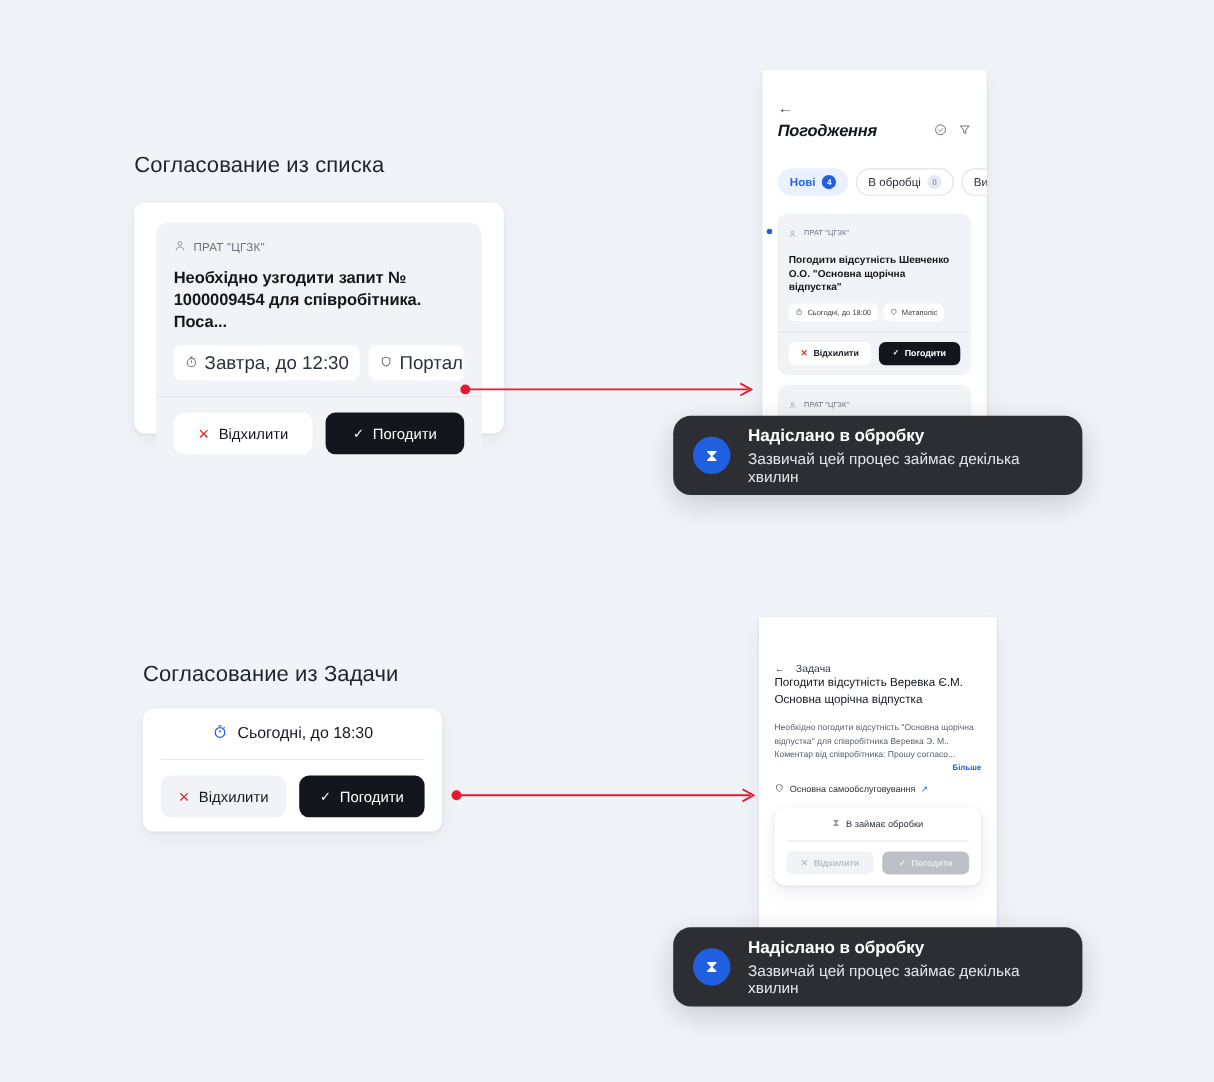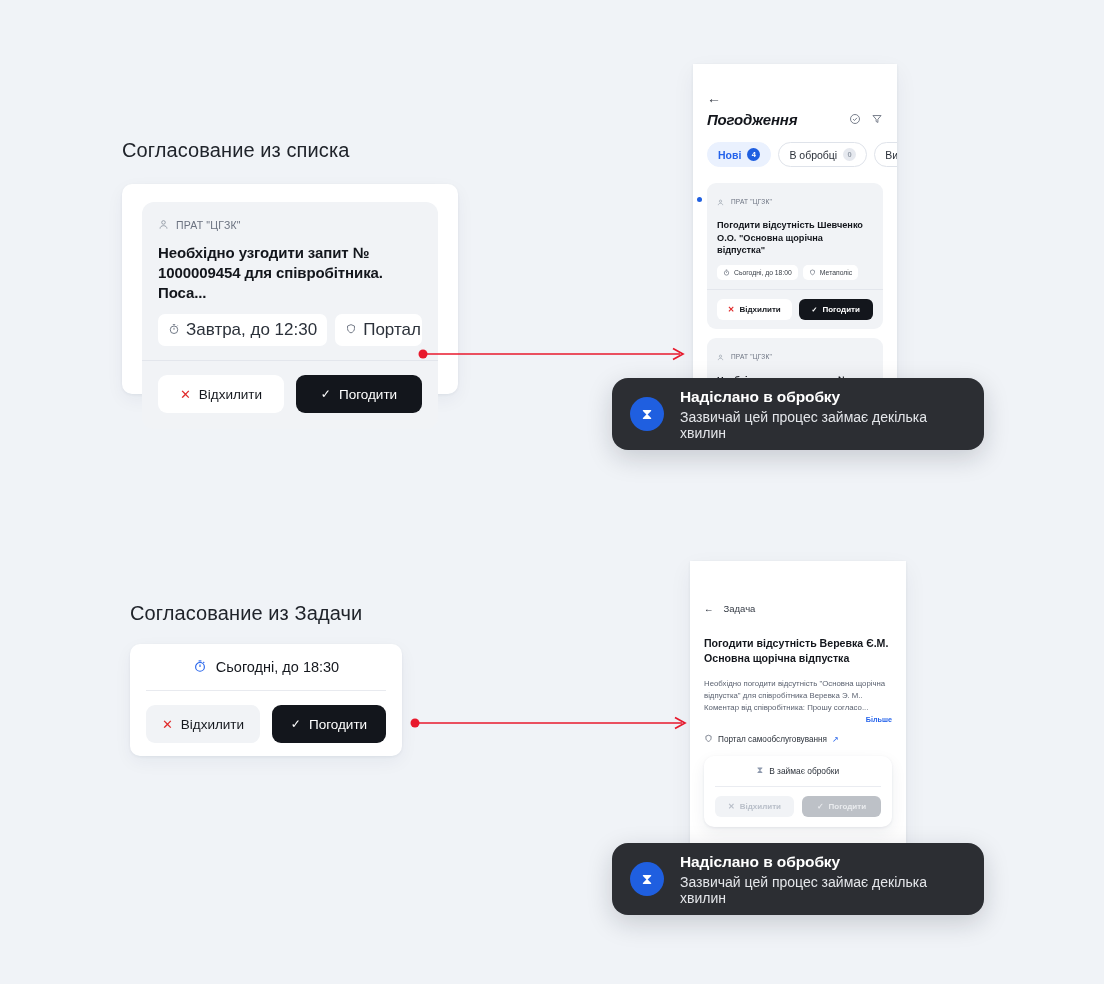--- a/index.html
+++ b/index.html
@@ -82,21 +82,21 @@
     box-shadow: 0 1px 3px rgba(24,39,75,.07), 0 8px 22px rgba(24,39,75,.06);
   }
   #phone-1 { left: 693px; top: 64px; width: 204px; height: 325px; }
   #phone-2 { left: 690px; top: 561px; width: 216px; height: 291px; }
 
   .p-back { font-size: 14px; color: #353b45; line-height: 1; }
   .p-head-row { display: flex; align-items: flex-start; justify-content: space-between; font-style: italic; }
   .p-title { font-size: 15px; font-weight: 700; color: #13161c; letter-spacing: -.2px; }
   .p-head-icons { display: flex; gap: 10px; align-items: center; color: #6b7280; }
 
-  .tabs { display: flex; gap: 7px; margin-top: 13px; }
+  .tabs { display: flex; gap: 7px; margin-top: 24px; }
   .tab {
     display: flex; align-items: center; gap: 6px;
     border-radius: 40px; padding: 5px 10px;
     font-size: 10.5px; white-space: nowrap;
     border: 1px solid #dfe3ea; background: #ffffff; color: #2b313a;
   }
   .tab.active { background: #eaf1fe; border-color: #eaf1fe; color: #2563eb; font-weight: 600; }
   .tab .badge {
     width: 13px; height: 13px; border-radius: 50%;
     display: flex; align-items: center; justify-content: center;
@@ -126,21 +126,21 @@
     display: flex; align-items: center; justify-content: center; gap: 5px;
     font-size: 8px; font-weight: 600;
   }
   .fbtn-reject { background: #fff; color: #15181e; }
   .fbtn-approve { background: #13161c; color: #fff; }
   .fbtn .x-mark { font-size: 8px; }
   .fbtn .chk-mark { font-size: 7px; }
 
   
   .t-top { display: flex; align-items: center; gap: 10px; font-size: 9.5px; color: #353b45; }
-  .t-title { font-size: 10.6px; font-weight: 700; color: #13161c; line-height: 1.4; margin-top: 22px; }
+  .t-title { font-size: 10.6px; font-weight: 400; color: #13161c; line-height: 1.4; }
   .t-body { font-size: 7.8px; color: #5b6270; line-height: 1.55; margin-top: 12px; }
   .t-more { font-size: 7.2px; color: #2563eb; font-weight: 700; text-align: right; margin-top: 1px; }
   .t-link-row { display: flex; align-items: center; gap: 5px; margin-top: 10px; font-size: 8.2px; color: #2b313a; }
   .t-link-row .ext { color: #2563eb; font-size: 8px; }
   .t-panel {
     margin-top: 11px; background: #ffffff; border-radius: 10px;
     box-shadow: 0 1px 3px rgba(24,39,75,.08), 0 6px 16px rgba(24,39,75,.07);
     padding: 0 11px;
   }
   .t-status {
@@ -396,21 +396,21 @@
       </div>
       <div class="t-title">Погодити відсутність Веревка Є.М. Основна щорічна відпустка</div>
       <div class="t-body">Необхідно погодити відсутність "Основна щорічна відпустка" для співробітника Веревка Э. М.. Коментар від співробітника: Прошу согласо...</div>
       <div class="t-more">Більше</div>
       <div class="t-link-row">
         <span>
           <svg width="9" height="9" viewBox="0 0 16 16" fill="none" stroke="#6b7280" stroke-width="1.5">
             <path d="M8 2.2l4.6 1.8v3.4c0 2.8-1.9 4.8-4.6 5.8C5.3 12.2 3.4 10.2 3.4 7.4V4z"></path>
           </svg>
         </span>
-        <span>Портал самообслуговування</span>
+        <span>Основна самообслуговування</span>
         <span class="ext">↗</span>
       </div>
 
       <div class="t-panel">
         <div class="t-status">
           <span class="hg">⧗</span>
           <span>В займає обробки</span>
         </div>
         <div class="t-pdiv"></div>
         <div class="t-pbtns">

